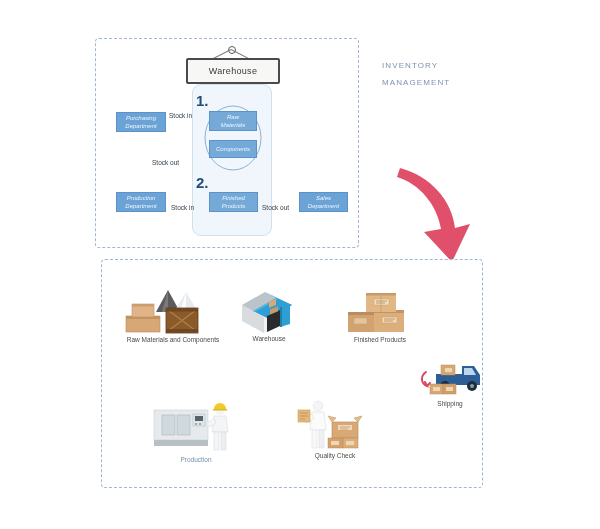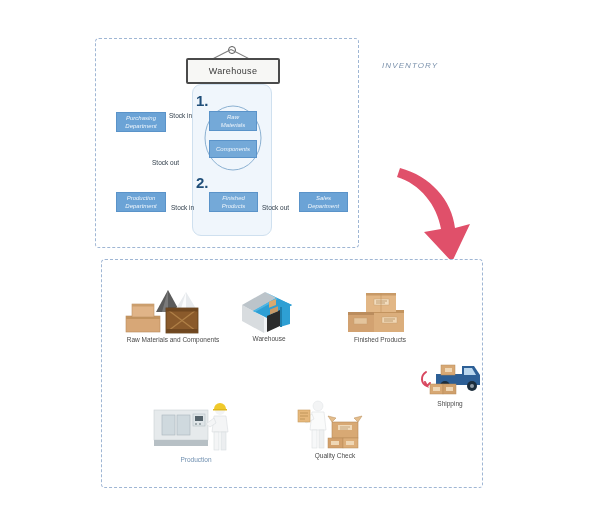--- a/index.html
+++ b/index.html
@@ -46,21 +46,21 @@
 
   .edge-label{position:absolute;font-size:6.5px;color:#33404d;white-space:nowrap;}
 
   svg.wires{position:absolute;left:0;top:0;width:600px;height:529px;
     pointer-events:none;overflow:visible;}
 
   
   #title{
     position:absolute;left:382px;top:56px;width:150px;
     color:#7d93ad;font-size:12px;line-height:17px;letter-spacing:1.1px;
-    font-variant:small-caps;text-transform:lowercase;font-style:italic;
+    font-variant:small-caps;text-transform:lowercase;
   }
 
   
   #bottom-panel{left:101px;top:259px;width:380px;height:227px;}
 
   .node{position:absolute;text-align:center;}
   .node .cap{font-size:6.5px;color:#4a4a4a;white-space:nowrap;
     position:absolute;left:50%;transform:translateX(-50%);}
   .node .cap.blue{color:#6f8fb0;}
 </style>
@@ -192,20 +192,21 @@
     </div>
   </div>
 
   <div class="edge-label" style="left:169px;top:112px;">Stock in</div>
   <div class="edge-label" style="left:152px;top:159px;">Stock out</div>
   <div class="edge-label" style="left:171px;top:204px;">Stock in</div>
   <div class="edge-label" style="left:262px;top:204px;">Stock out</div>
 
   <div id="title">
     <div>Inventory</div>
+    <div>Management</div>
   </div>
 
   <div class="panel" id="bottom-panel"></div>
 
   <div class="node" style="left:118px;top:286px;width:110px;height:60px;">
     <svg width="110" height="48" viewBox="0 0 110 48">
 
       <polygon points="38,26 50,4 62,26" fill="#5c5c5c"></polygon>
       <polygon points="44,26 50,4 50,26" fill="#7a7a7a"></polygon>
 

